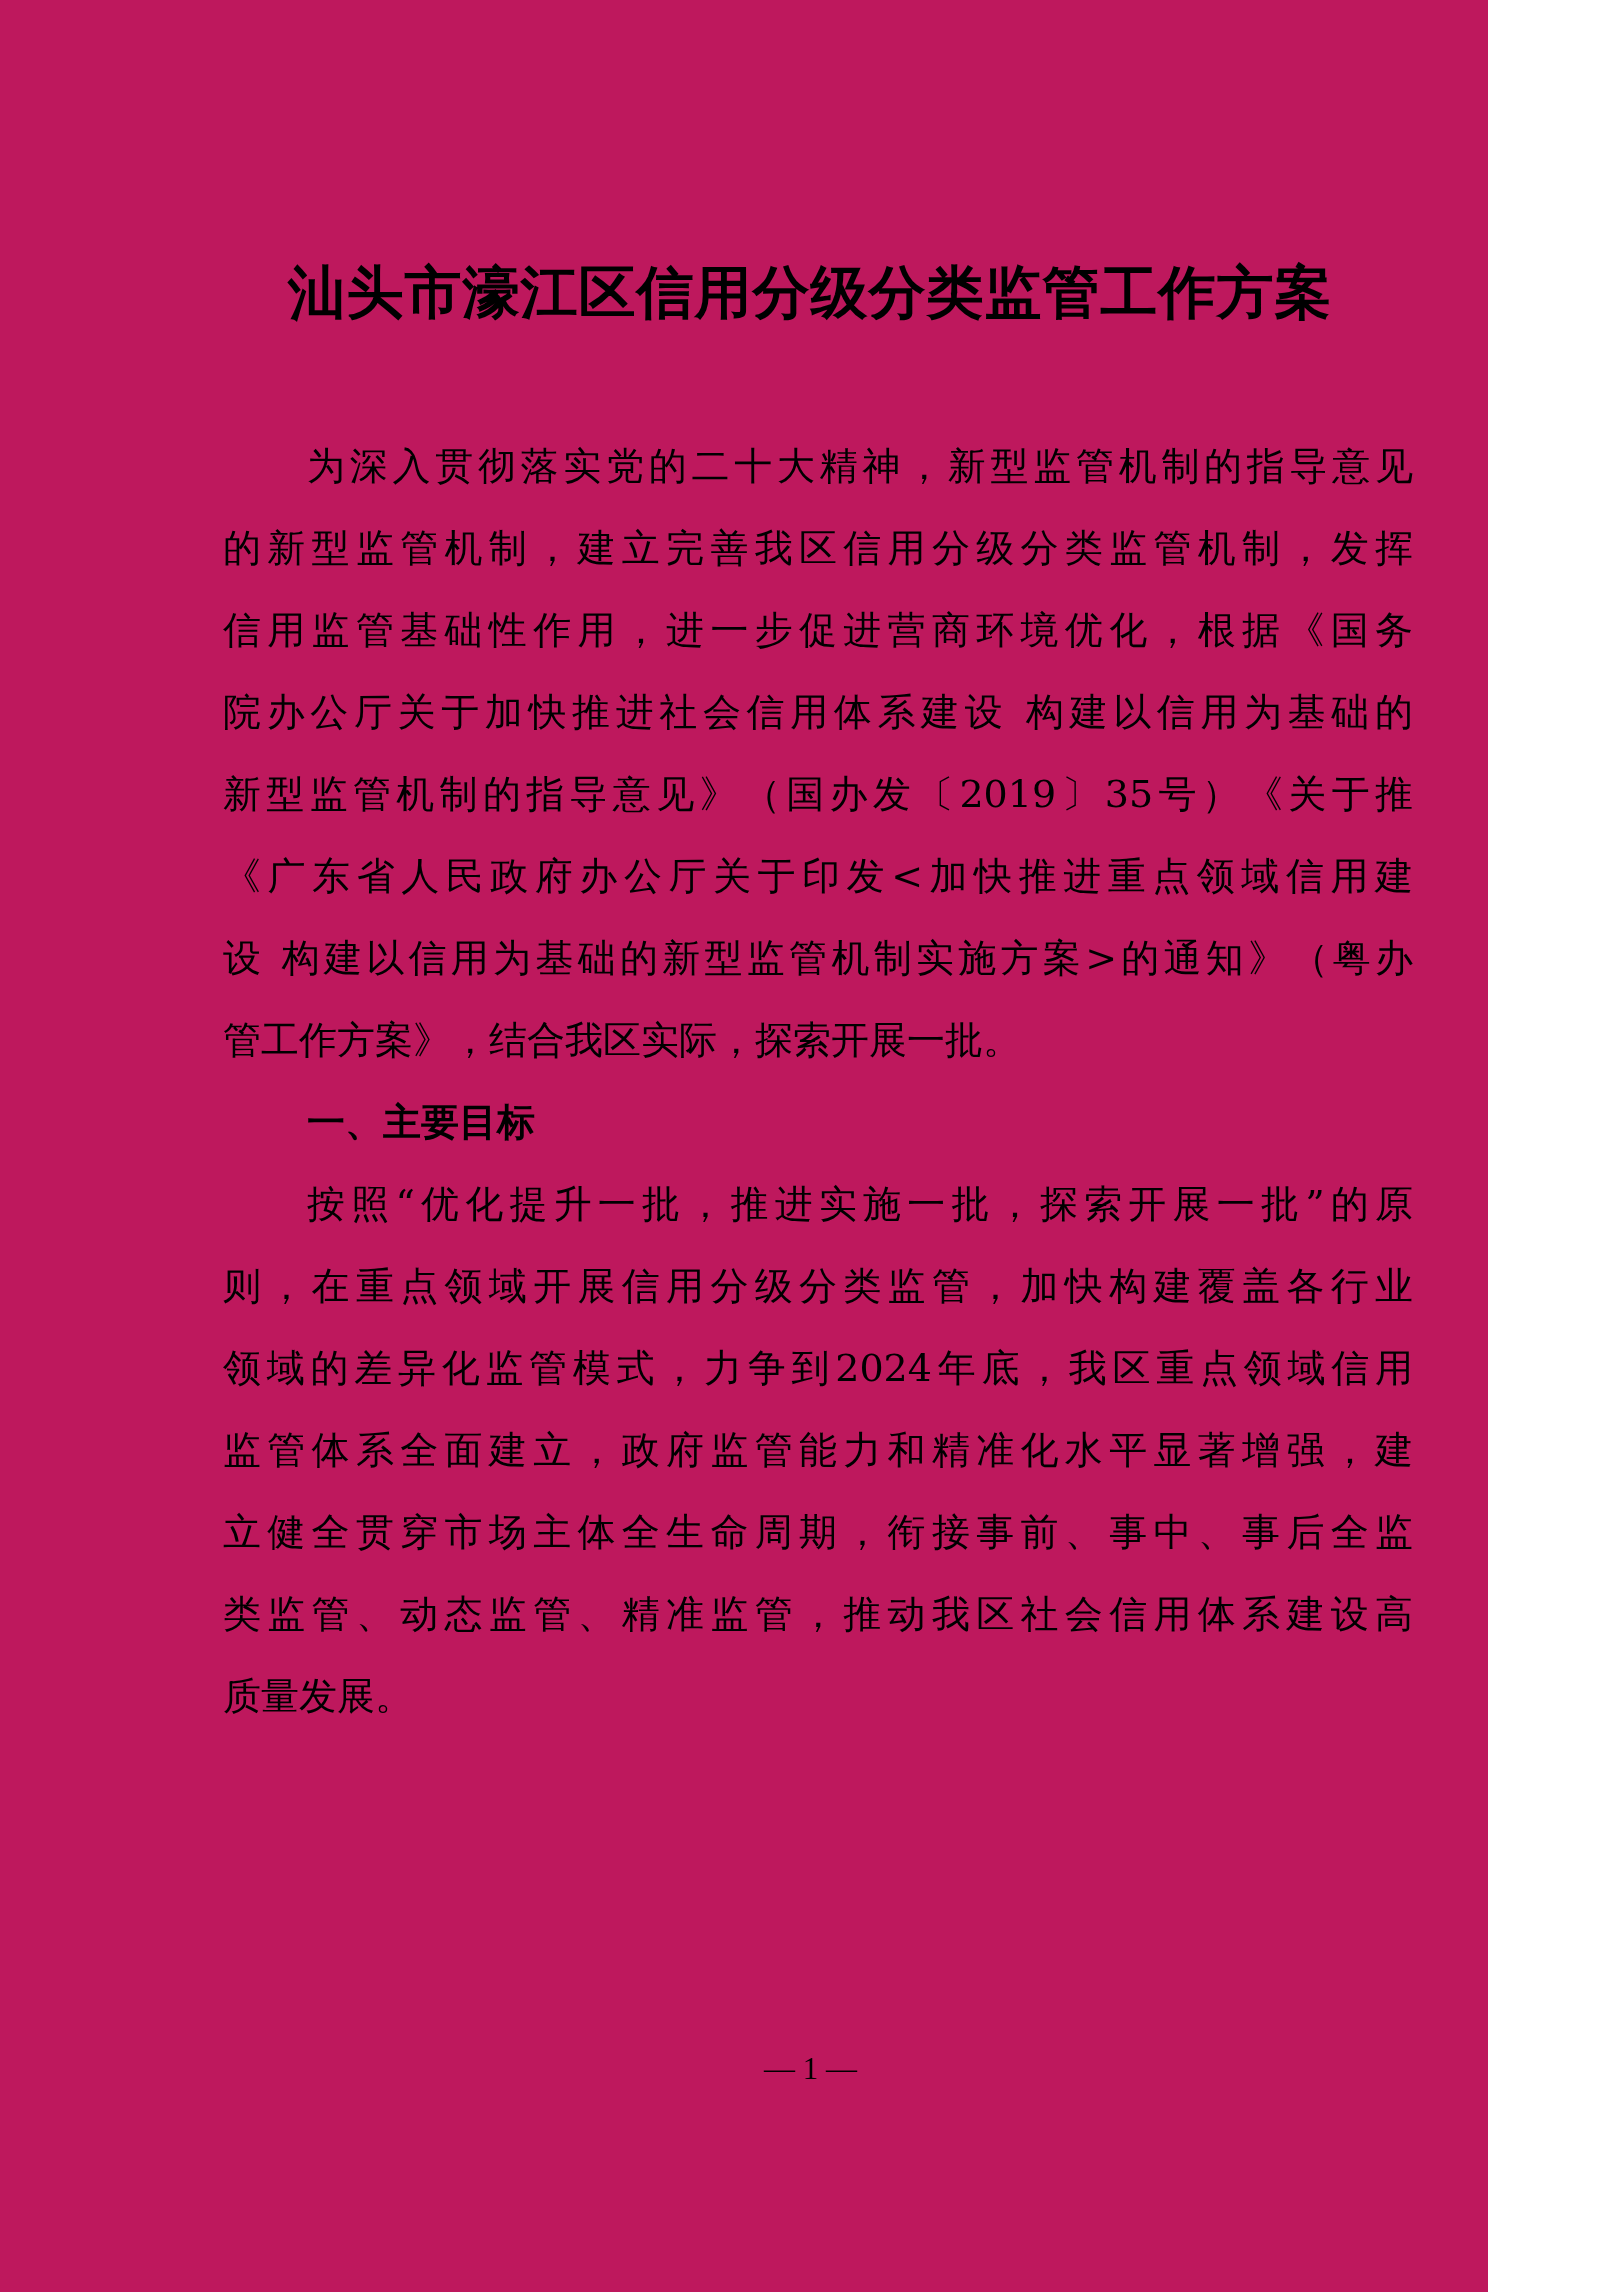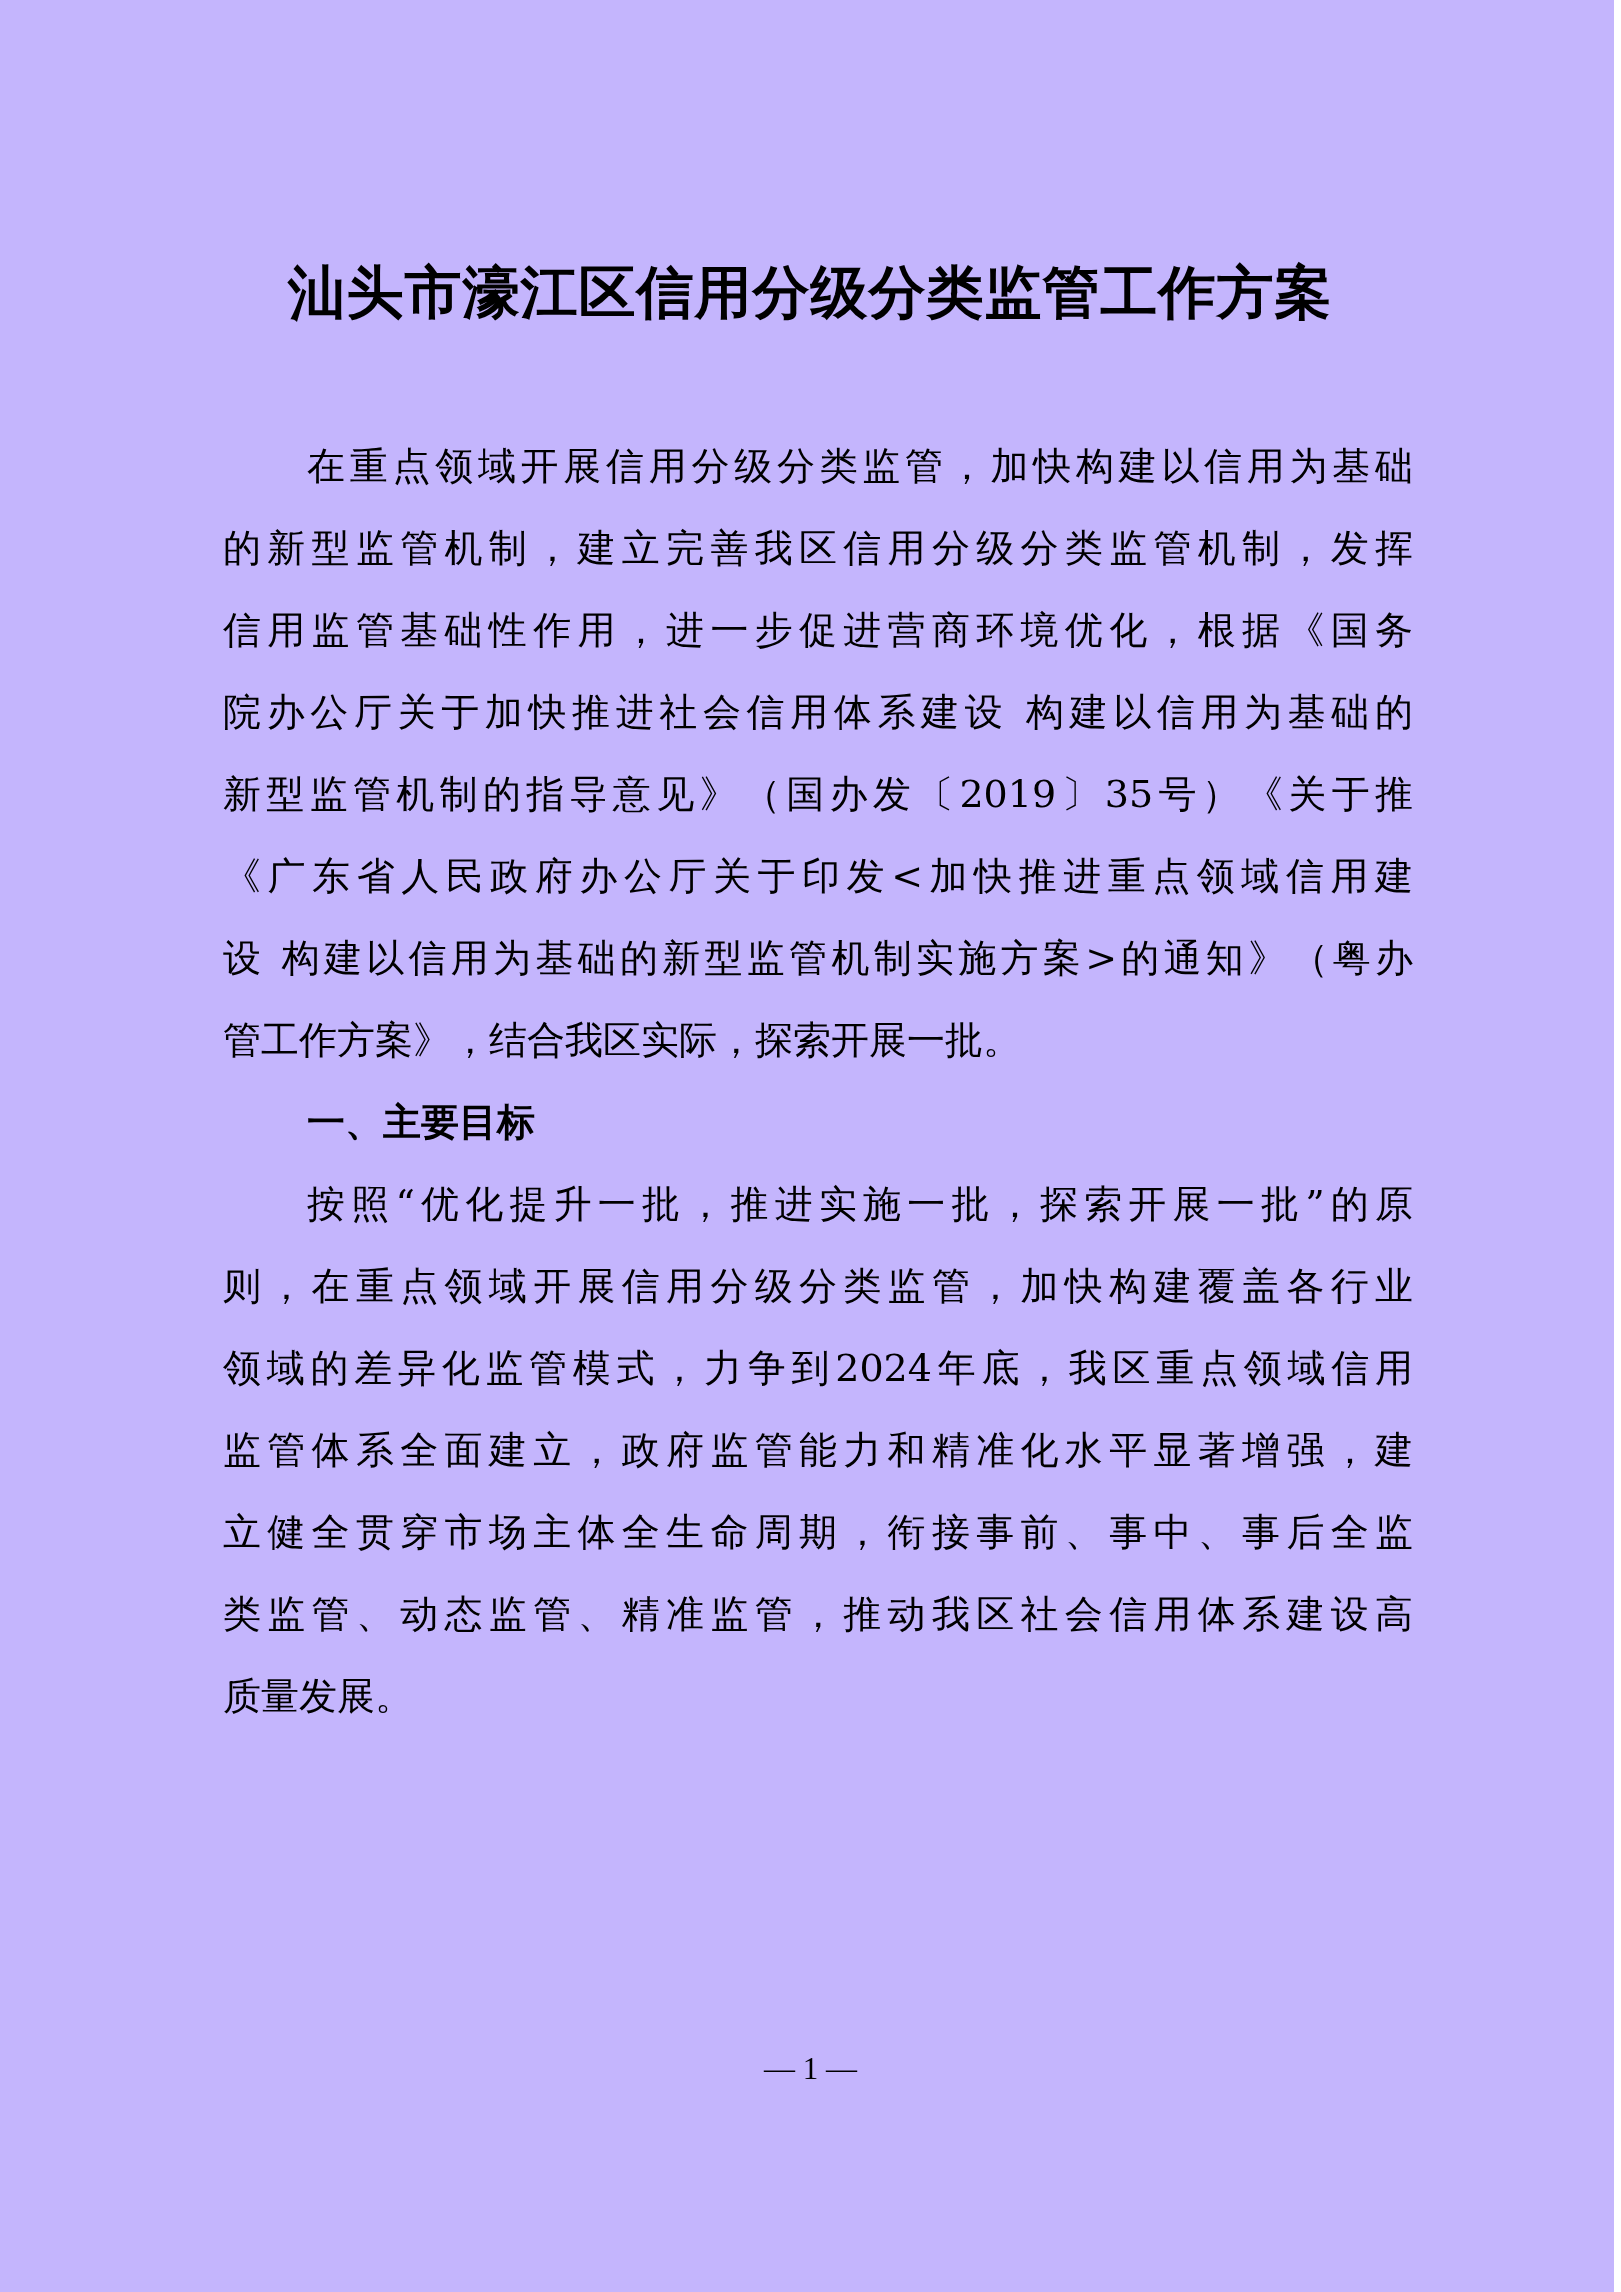--- a/index.html
+++ b/index.html
@@ -11,23 +11,23 @@
       width: 1621px;
       height: 2293px;
       position: relative;
       overflow: hidden;
       color: #000000;
       font-family: "DejaVu Serif", "Liberation Serif", serif;
     }
     .page {
       position: absolute;
       left: 0; top: 0;
-      width: 1614px;
+      width: 1488px;
       height: 2293px;
-      background: #c4b5fd;
+      background: #be185d;
     }
     .title {
       position: absolute;
       left: 0;
       top: 257px;
       width: 1621px;
       text-align: center;
       font-size: 57px;
       font-weight: bold;
       letter-spacing: 1px;
@@ -70,21 +70,21 @@
   </style>
 </head>
 <body>
 
 <div class="page">
   <h1 class="title" style="margin:0;">汕头市濠江区信用分级分类监管工作方案</h1>
 
   <div class="body-block">
 
     <div>
-      <div class="line indent">在重点领域开展信用分级分类监管，加快构建以信用为基础</div>
+      <div class="line indent">为深入贯彻落实党的二十大精神，新型监管机制的指导意见</div>
       <div class="line">的新型监管机制，建立完善我区信用分级分类监管机制，发挥</div>
       <div class="line">信用监管基础性作用，进一步促进营商环境优化，根据《国务</div>
       <div class="line">院办公厅关于加快推进社会信用体系建设 构建以信用为基础的</div>
       <div class="line">新型监管机制的指导意见》（国办发〔2019〕35号）《关于推</div>
       <div class="line">《广东省人民政府办公厅关于印发&lt;加快推进重点领域信用建</div>
       <div class="line">设 构建以信用为基础的新型监管机制实施方案&gt;的通知》（粤办</div>
       <div class="line last">管工作方案》，结合我区实际，探索开展一批。</div>
     </div>
 
     <div class="line heading">一、主要目标</div>

